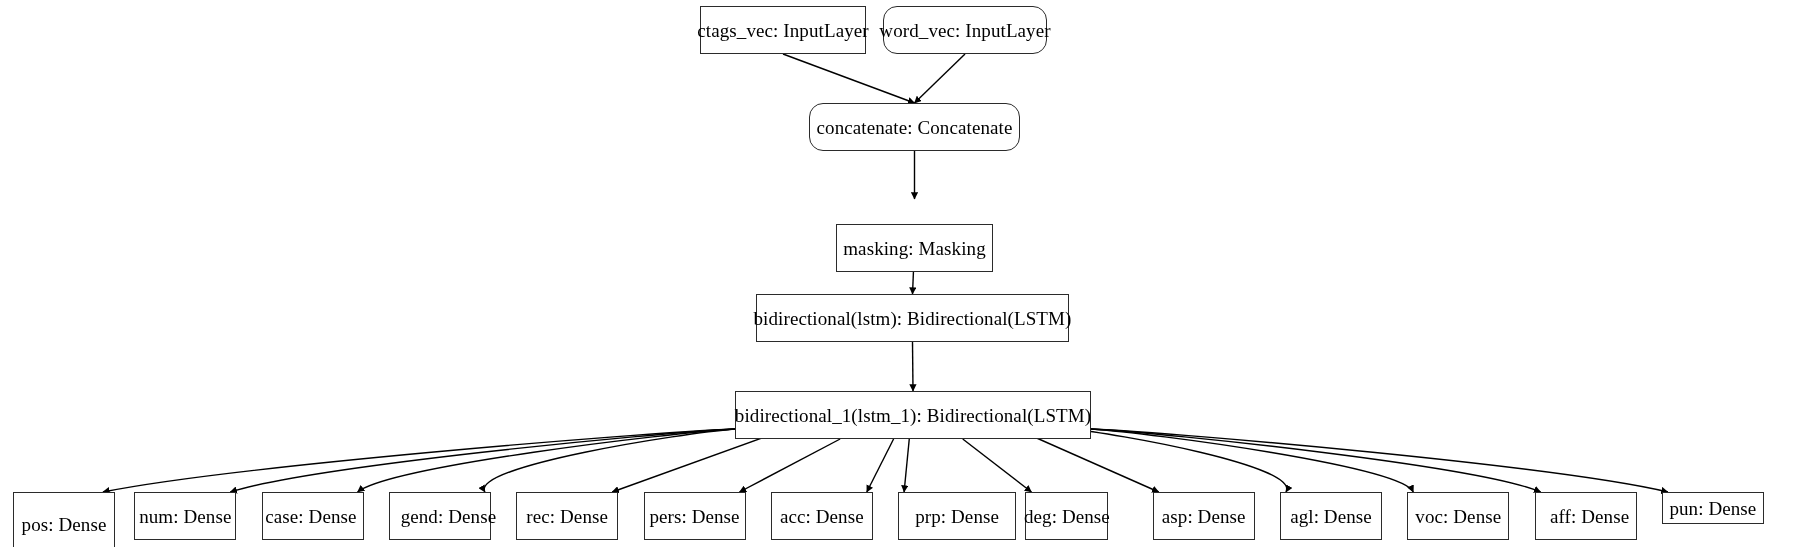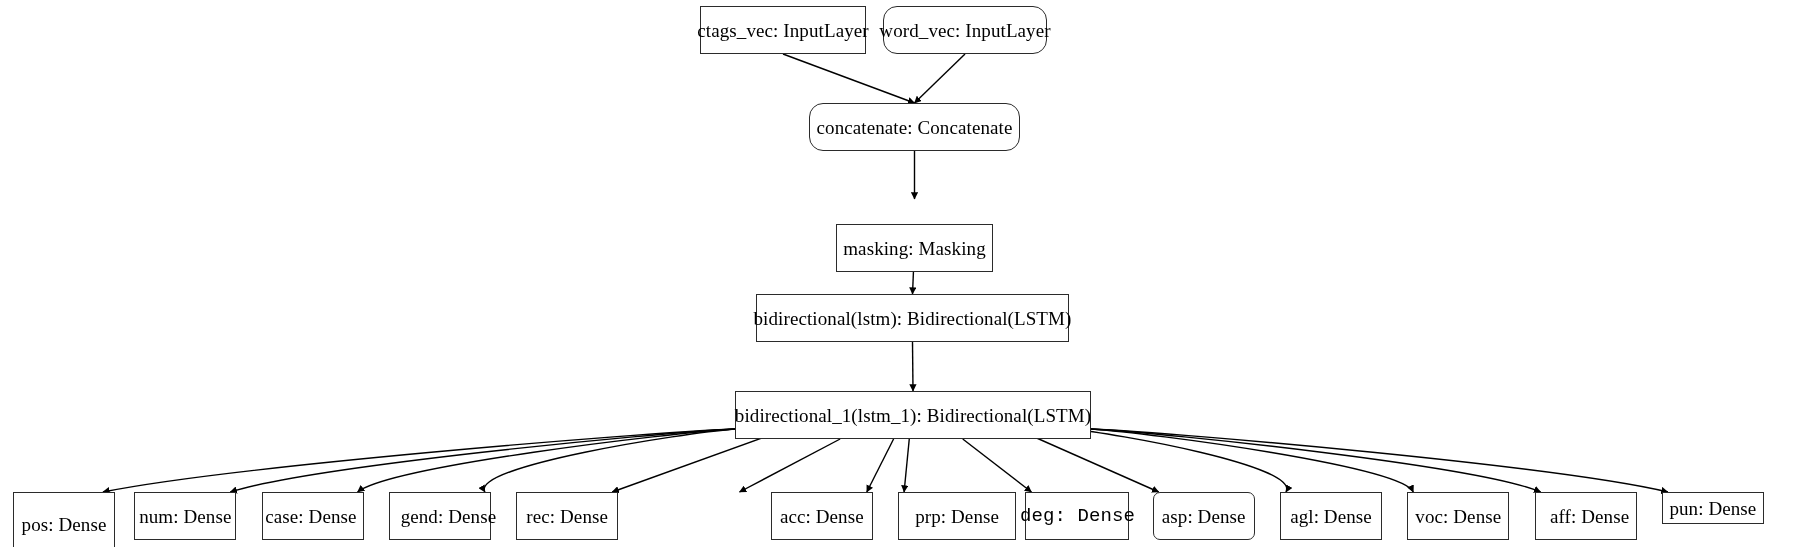--- a/index.html
+++ b/index.html
@@ -114,30 +114,33 @@
     </div>
     <div class="node output-node" style="left: 261.6px; top: 492px; width: 102px; height: 48px; justify-content: flex-end;">
       <span class="node-label">case: Dense</span>
     </div>
     <div class="node output-node" style="left: 388.9px; top: 492px; width: 102px; height: 48px; padding-left: 17px;">
       <span class="node-label">gend: Dense</span>
     </div>
     <div class="node output-node" style="left: 516.2px; top: 492px; width: 102px; height: 48px;">
       <span class="node-label">rec: Dense</span>
     </div>
+    <div class="node output-node" style="left: 643.5px; top: 492px; width: 102px; height: 48px;">
+      <span class="node-label">pers: Dense</span>
+    </div>
     <div class="node output-node" style="left: 770.8px; top: 492px; width: 102px; height: 48px;">
       <span class="node-label">acc: Dense</span>
     </div>
     <div class="node output-node" style="left: 898.1px; top: 492px; width: 118px; height: 48px;">
       <span class="node-label">prp: Dense</span>
     </div>
-    <div class="node output-node" style="left: 1025.4px; top: 492px; width: 104px; height: 48px; font-family: Liberation Mono, monospace;">
+    <div class="node output-node" style="left: 1025.4px; top: 492px; width: 83px; height: 48px;">
       <span class="node-label">deg: Dense</span>
     </div>
-    <div class="node output-node" style="left: 1152.7px; top: 492px; width: 102px; height: 48px; border-radius: 7px;">
+    <div class="node output-node" style="left: 1152.7px; top: 492px; width: 102px; height: 48px;">
       <span class="node-label">asp: Dense</span>
     </div>
     <div class="node output-node" style="left: 1280px; top: 492px; width: 102px; height: 48px;">
       <span class="node-label">agl: Dense</span>
     </div>
     <div class="node output-node" style="left: 1407.3px; top: 492px; width: 102px; height: 48px;">
       <span class="node-label">voc: Dense</span>
     </div>
     <div class="node output-node" style="left: 1534.6px; top: 492px; width: 102px; height: 48px; padding-left: 8px;">
       <span class="node-label">aff: Dense</span>

